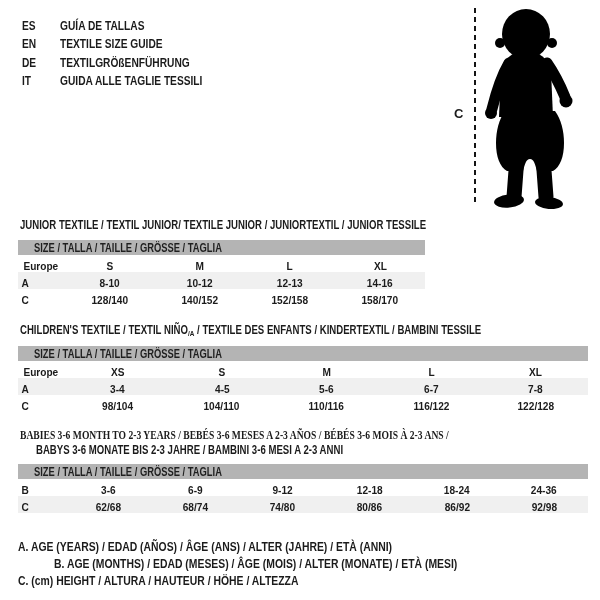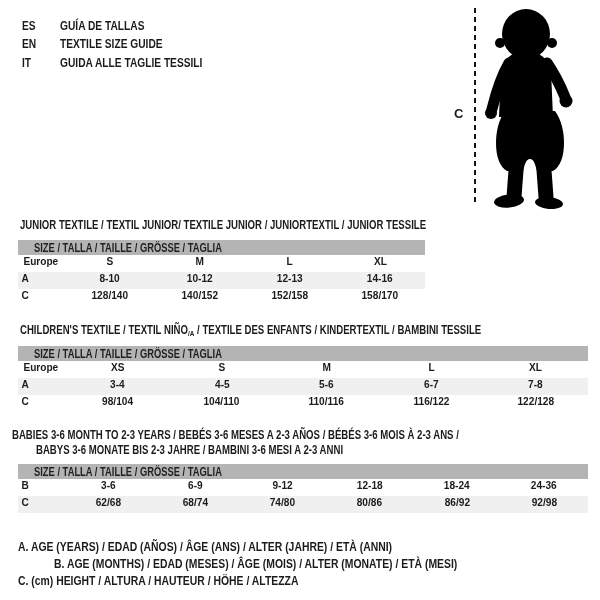--- a/index.html
+++ b/index.html
@@ -23,21 +23,21 @@
   .fig-svg{position:absolute;left:483px;top:7px;}
 
   
   .sec-title{position:absolute;font-size:12px;line-height:13px;}
   .subsc{font-size:8px;vertical-align:-2px;}
 
   
   .tbl{position:absolute;left:18px;}
   .tbl-header{height:15px;background:#b4b4b4;display:flex;align-items:center;padding-left:16px;box-sizing:border-box;}
   .tbl-header .hdr-txt{display:inline-block;font-weight:700;white-space:nowrap;font-size:12px;color:#1f1f1f;transform:scaleX(.78);transform-origin:left center;}
-  .tbl-row{display:flex;align-items:flex-start;height:17px;font-size:11.5px;}
+  .tbl-row{display:flex;align-items:flex-end;height:17px;font-size:11.5px;}
   .tbl-row.alt{background:#f0f0f0;}
   .cell{text-align:center;}
   .cell.lbl{flex:0 0 47px;width:47px;text-align:left;padding-left:3px;box-sizing:border-box;}
   .jr .cell.dat{flex:0 0 90px;width:90px;}
   .ch .cell.dat{flex:0 0 104.6px;width:104.6px;}
   .bb .cell.dat{flex:0 0 87.1px;width:87.1px;}
 
   
   .foot{position:absolute;left:18px;font-size:13px;line-height:13px;}
 </style>
@@ -47,20 +47,24 @@
 <div class="canvas">
 
   <div class="langs">
     <div class="lang-row">
       <span class="lang-code"><span class="cond">ES</span></span>
       <span class="cond">GUÍA DE TALLAS</span>
     </div>
     <div class="lang-row">
       <span class="lang-code"><span class="cond">EN</span></span>
       <span class="cond">TEXTILE SIZE GUIDE</span>
+    </div>
+    <div class="lang-row">
+      <span class="lang-code"><span class="cond">DE</span></span>
+      <span class="cond">TEXTILGRÖßENFÜHRUNG</span>
     </div>
     <div class="lang-row">
       <span class="lang-code"><span class="cond">IT</span></span>
       <span class="cond">GUIDA ALLE TAGLIE TESSILI</span>
     </div>
   </div>
 
   <div class="dash-line"></div>
   <div class="figure-label">C</div>
   <svg class="fig-svg" width="95" height="202" viewBox="0 0 95 202" aria-hidden="true">
@@ -137,21 +141,21 @@
     <div class="tbl-row">
       <span class="cell lbl"><span class="cond-cell">C</span></span>
       <span class="cell dat"><span class="cond-cell">98/104</span></span>
       <span class="cell dat"><span class="cond-cell">104/110</span></span>
       <span class="cell dat"><span class="cond-cell">110/116</span></span>
       <span class="cell dat"><span class="cond-cell">116/122</span></span>
       <span class="cell dat"><span class="cond-cell">122/128</span></span>
     </div>
   </div>
 
-  <div class="sec-title" style="left:12px;top:429px;">
+  <div class="sec-title" style="left:20px;top:429px;font-family:Liberation Serif, serif;">
     <span class="cond-title">BABIES 3-6 MONTH TO 2-3 YEARS / BEBÉS 3-6 MESES A 2-3 AÑOS / BÉBÉS 3-6 MOIS À 2-3 ANS /</span>
   </div>
   <div class="sec-title" style="left:36px;top:444px;">
     <span class="cond-title">BABYS 3-6 MONATE BIS 2-3 JAHRE / BAMBINI 3-6 MESI A 2-3 ANNI</span>
   </div>
   <div class="tbl bb" style="top:464px;width:570px;">
     <div class="tbl-header">
       <span class="hdr-txt">SIZE / TALLA / TAILLE / GRÖSSE / TAGLIA</span>
     </div>
     <div class="tbl-row">

